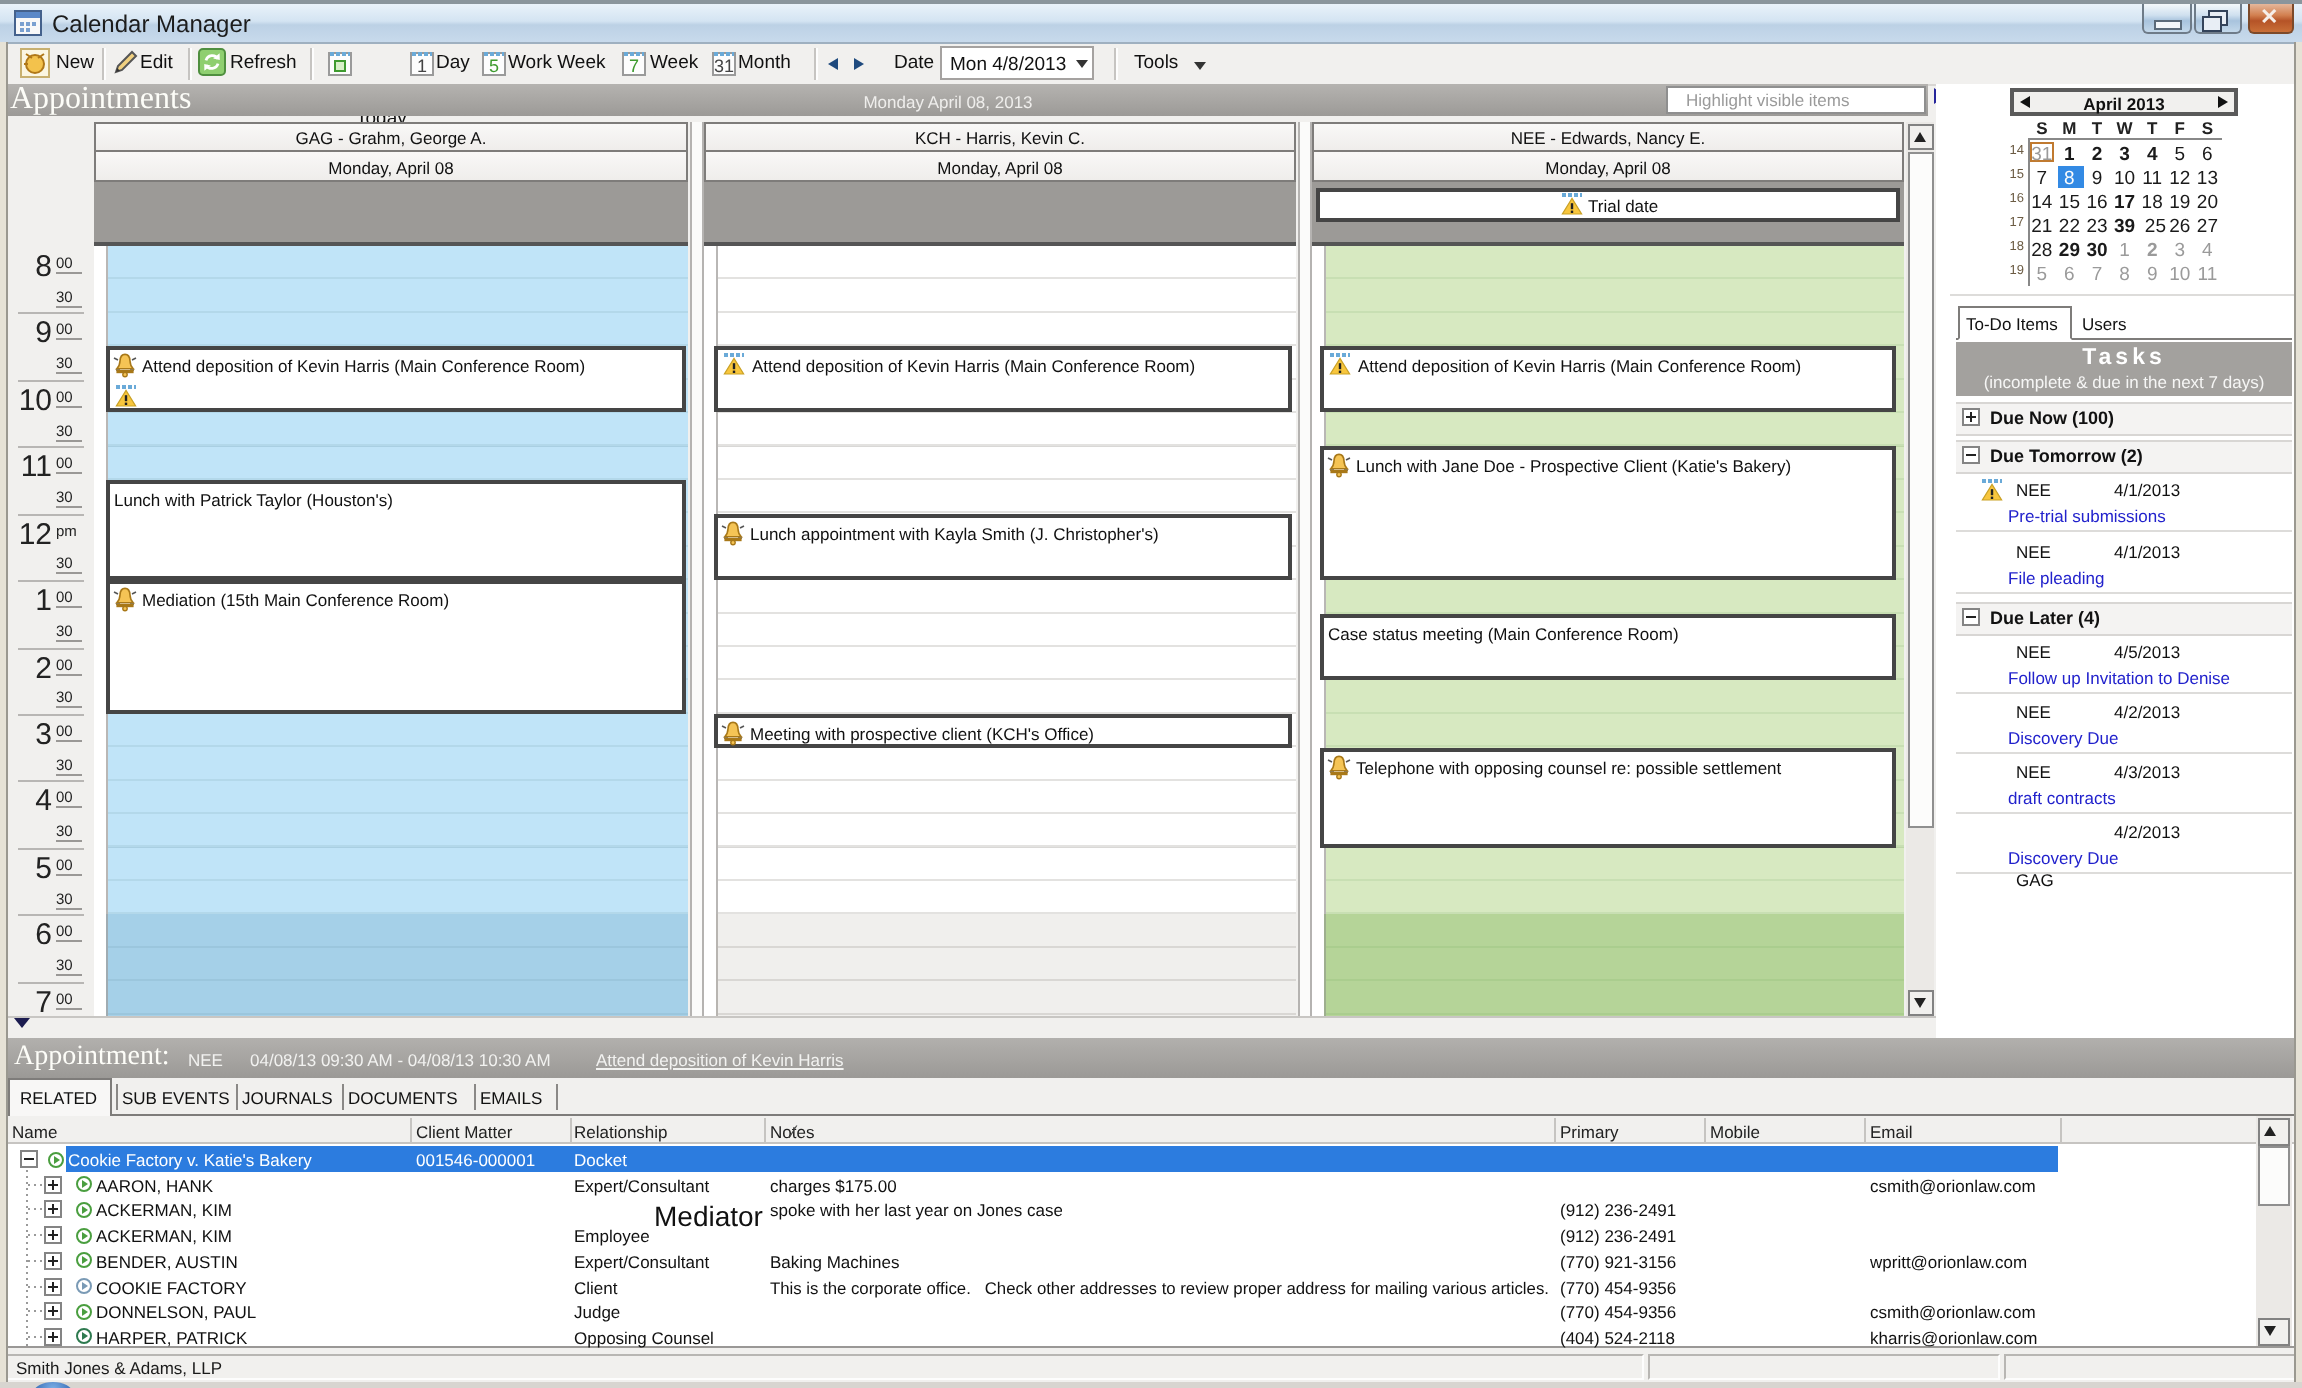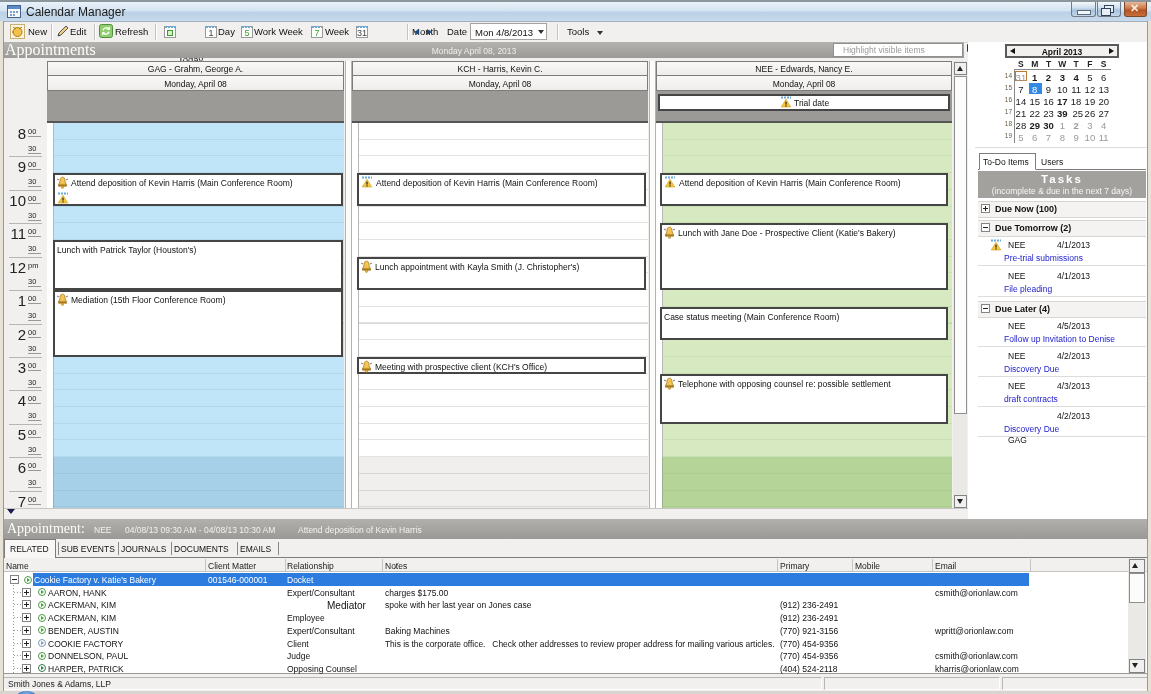--- a/index.html
+++ b/index.html
@@ -75,21 +75,21 @@
 <rect x="0.5" y="1.5" width="11" height="11" fill="#fdfdfd" stroke="#9a9a9a"></rect>
 <path d="M1 2 H11" stroke="#6aaad8" stroke-width="2" stroke-dasharray="2 1"></path>
 <text x="6" y="11" font-size="9" text-anchor="middle" fill="#3f9b2f" font-family="Liberation Sans">7</text>
 </svg>
 <div class="txt" style="left:325px;top:26px;font-size:9.5px;color:#111;">Week</div>
 <svg class="abs" style="left:356px;top:25px" width="12" height="13" viewBox="0 0 12 13">
 <rect x="0.5" y="1.5" width="11" height="11" fill="#fdfdfd" stroke="#9a9a9a"></rect>
 <path d="M1 2 H11" stroke="#6aaad8" stroke-width="2" stroke-dasharray="2 1"></path>
 <text x="6" y="11" font-size="9" text-anchor="middle" fill="#444" font-family="Liberation Sans">31</text>
 </svg>
-<div class="txt" style="left:369px;top:26px;font-size:9.5px;color:#111;margin-left:43px;">Month</div>
+<div class="txt" style="left:369px;top:26px;font-size:9.5px;color:#111;">Month</div>
 <div class="abs" style="left:407px;top:24px;width:1px;height:16px;background:#c6c4c1;"></div>
 <div class="abs" style="left:408px;top:24px;width:1px;height:16px;background:#fdfdfd;"></div>
 <div class="abs" style="left:414px;top:28.5px;width:0;height:0;border-right:5px solid #1f4a7e;border-top:3.5px solid transparent;border-bottom:3.5px solid transparent;"></div>
 <div class="abs" style="left:427px;top:28.5px;width:0;height:0;border-left:5px solid #1f4a7e;border-top:3.5px solid transparent;border-bottom:3.5px solid transparent;"></div>
 <div class="txt" style="left:447px;top:26px;font-size:9.5px;color:#111;">Date</div>
 <div class="abs" style="left:470px;top:23px;width:77px;height:17px;background:#fff;border:1px solid #a5a2a0;box-sizing:border-box;"></div>
 <div class="txt" style="left:475px;top:27px;font-size:9.5px;color:#111;">Mon 4/8/2013</div>
 <div class="abs" style="left:538px;top:30px;width:0;height:0;border-top:4px solid #333;border-left:3.5px solid transparent;border-right:3.5px solid transparent;"></div>
 <div class="abs" style="left:557px;top:24px;width:1px;height:16px;background:#c6c4c1;"></div>
 <div class="abs" style="left:558px;top:24px;width:1px;height:16px;background:#fdfdfd;"></div>
@@ -201,21 +201,21 @@
 </svg>
 <div class="abs" style="left:53px;top:240.0px;width:290px;height:50.1px;background:#fff;border:2px solid #454545;box-sizing:border-box;"></div>
 <div class="txt" style="left:57px;top:245.0px;font-size:8.5px;color:#111;">Lunch with Patrick Taylor (Houston's)</div>
 <div class="abs" style="left:53px;top:290.1px;width:290px;height:66.8px;background:#fff;border:2px solid #454545;box-sizing:border-box;"></div>
 <svg class="abs" style="left:56px;top:293.083px" width="13" height="13" viewBox="0 0 13 13">
 <path d="M1 3 L3 4 M12 3 L10 4 M2 9 L4 9 M11 9 L9 9" stroke="#555" stroke-width="0.8"></path>
 <path d="M6.5 1.2 C4.6 1.2 4.1 2.6 4 4.5 C3.9 6.5 3.2 7.6 2.4 8.4 L10.6 8.4 C9.8 7.6 9.1 6.5 9 4.5 C8.9 2.6 8.4 1.2 6.5 1.2 Z" fill="#f5c455" stroke="#a87818" stroke-width="0.8"></path>
 <path d="M2.2 9.8 L10.8 9.8" stroke="#a87818" stroke-width="1.6"></path>
 <circle cx="6.5" cy="11.3" r="1.1" fill="#f5c455" stroke="#a87818" stroke-width="0.7"></circle>
 </svg>
-<div class="txt" style="left:71px;top:295.1px;font-size:8.5px;color:#111;">Mediation (15th Floor Conference Room)</div>
+<div class="txt" style="left:71px;top:295.1px;font-size:8.5px;color:#111;">Mediation (15th Main Conference Room)</div>
 <div class="abs" style="left:357px;top:173.1px;width:289px;height:33.4px;background:#fff;border:2px solid #454545;box-sizing:border-box;"></div>
 <svg class="abs" style="left:361px;top:176.1249px" width="12" height="12" viewBox="0 0 12 12">
 <path d="M1 1.5 H11" stroke="#6aaad8" stroke-width="2" stroke-dasharray="2 1"></path>
 <path d="M6 3.2 L10.8 11 H1.2 Z" fill="#f8c63d" stroke="#caa125" stroke-width="0.6"></path>
 <rect x="5.4" y="5.6" width="1.2" height="3" fill="#222"></rect>
 <rect x="5.4" y="9.3" width="1.2" height="1.2" fill="#222"></rect>
 </svg>
 <div class="txt" style="left:376px;top:178.1px;font-size:8.5px;color:#111;">Attend deposition of Kevin Harris (Main Conference Room)</div>
 <div class="abs" style="left:357px;top:256.7px;width:289px;height:33.4px;background:#fff;border:2px solid #454545;box-sizing:border-box;"></div>
 <svg class="abs" style="left:360px;top:259.6664px" width="13" height="13" viewBox="0 0 13 13">
@@ -385,21 +385,21 @@
 <div class="txt" style="left:1004px;top:394px;font-size:8.5px;color:#2222cc;">draft contracts</div>
 <div class="abs" style="left:978px;top:406px;width:168px;height:1px;background:#dddcda;"></div>
 <div class="txt" style="left:1008px;top:411px;font-size:8.5px;color:#111;margin-top:24px;">GAG</div>
 <div class="txt" style="left:1057px;top:411px;font-size:8.5px;color:#111;">4/2/2013</div>
 <div class="txt" style="left:1004px;top:424px;font-size:8.5px;color:#2222cc;">Discovery Due</div>
 <div class="abs" style="left:978px;top:436px;width:168px;height:1px;background:#dddcda;"></div>
 <div class="abs" style="left:0;top:519px;width:1147px;height:20px;background:linear-gradient(#b2b0ad,#9b9996);"></div>
 <div class="txt" style="left:7px;top:521px;font-size:14px;color:#fdfdf8;font-family:'Liberation Serif',serif;">Appointment:</div>
 <div class="txt" style="left:94px;top:525px;font-size:8.5px;color:#f2f2f0;">NEE</div>
 <div class="txt" style="left:125px;top:525px;font-size:8.5px;color:#f2f2f0;">04/08/13 09:30 AM - 04/08/13 10:30 AM</div>
-<div class="txt" style="left:298px;top:525px;font-size:8.5px;color:#f2f2f0;">Attend deposition of Kevin Harris</div>
+<div class="txt" style="left:298px;top:525px;font-size:8.5px;color:#f2f2f0;text-decoration:underline;">Attend deposition of Kevin Harris</div>
 <div class="abs" style="left:0;top:539px;width:1151px;height:18px;background:#f1f0ee;"></div>
 <div class="abs" style="left:2px;top:557px;width:1145px;height:1px;background:#7e7c7a;"></div>
 <div class="abs" style="left:4px;top:539px;width:52px;height:19px;background:#f8f7f6;border:1px solid #7e7c7a;border-bottom:none;box-sizing:border-box;"></div>
 <div class="txt" style="left:10px;top:544px;font-size:8.5px;color:#111;text-align:right;">RELATED</div>
 <div class="txt" style="left:61px;top:544px;font-size:8.5px;color:#111;">SUB EVENTS</div>
 <div class="txt" style="left:121px;top:544px;font-size:8.5px;color:#111;">JOURNALS</div>
 <div class="txt" style="left:174px;top:544px;font-size:8.5px;color:#111;">DOCUMENTS</div>
 <div class="txt" style="left:240px;top:544px;font-size:8.5px;color:#111;">EMAILS</div>
 <div class="abs" style="left:57.5px;top:542px;width:1px;height:13px;background:#8a8886;"></div>
 <div class="abs" style="left:117.5px;top:542px;width:1px;height:13px;background:#8a8886;"></div>
@@ -439,21 +439,21 @@
 <div class="txt" style="left:48px;top:587.7px;font-size:8.5px;color:#111;">AARON, HANK</div>
 <div class="txt" style="left:287px;top:587.7px;font-size:8.5px;color:#111;">Expert/Consultant</div>
 <div class="txt" style="left:385px;top:587.7px;font-size:8.5px;color:#111;max-width:392px;overflow:hidden;">charges $175.00</div>
 <div class="txt" style="left:935px;top:587.7px;font-size:8.5px;color:#111;">csmith@orionlaw.com</div>
 <div class="abs" style="left:22px;top:600.4px;width:9px;height:9px;background:#fff;border:1px solid #848484;box-sizing:border-box;"></div>
 <div class="abs" style="left:24px;top:604.4px;width:5px;height:1px;background:#222;"></div>
 <div class="abs" style="left:26px;top:602.4px;width:1px;height:5px;background:#222;"></div>
 <div class="abs" style="left:38px;top:600.9px;width:8px;height:8px;border-radius:50%;background:#fff;border:1.5px solid #4a9e3f;box-sizing:border-box;"></div>
 <div class="abs" style="left:40.5px;top:602.9px;width:0;height:0;border-left:3.5px solid #4a9e3f;border-top:2px solid transparent;border-bottom:2px solid transparent;"></div>
 <div class="txt" style="left:48px;top:600.4px;font-size:8.5px;color:#111;">ACKERMAN, KIM</div>
-<div class="txt" style="left:287px;top:600.4px;font-size:10px;color:#111;padding-left:40px;">Mediator</div>
+<div class="txt" style="left:287px;top:600.4px;font-size:14px;color:#111;padding-left:40px;">Mediator</div>
 <div class="txt" style="left:385px;top:600.4px;font-size:8.5px;color:#111;max-width:392px;overflow:hidden;">spoke with her last year on Jones case</div>
 <div class="txt" style="left:780px;top:600.4px;font-size:8.5px;color:#111;">(912) 236-2491</div>
 <div class="abs" style="left:22px;top:613.1px;width:9px;height:9px;background:#fff;border:1px solid #848484;box-sizing:border-box;"></div>
 <div class="abs" style="left:24px;top:617.1px;width:5px;height:1px;background:#222;"></div>
 <div class="abs" style="left:26px;top:615.1px;width:1px;height:5px;background:#222;"></div>
 <div class="abs" style="left:38px;top:613.6px;width:8px;height:8px;border-radius:50%;background:#fff;border:1.5px solid #4a9e3f;box-sizing:border-box;"></div>
 <div class="abs" style="left:40.5px;top:615.6px;width:0;height:0;border-left:3.5px solid #4a9e3f;border-top:2px solid transparent;border-bottom:2px solid transparent;"></div>
 <div class="txt" style="left:48px;top:613.1px;font-size:8.5px;color:#111;">ACKERMAN, KIM</div>
 <div class="txt" style="left:287px;top:613.1px;font-size:8.5px;color:#111;">Employee</div>
 <div class="txt" style="left:780px;top:613.1px;font-size:8.5px;color:#111;">(912) 236-2491</div>

